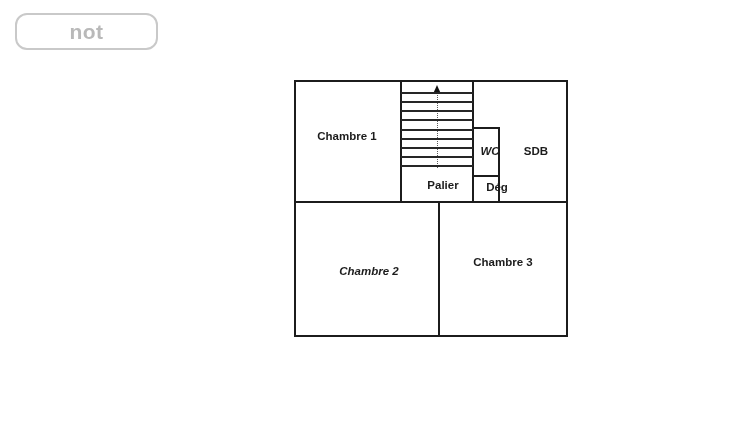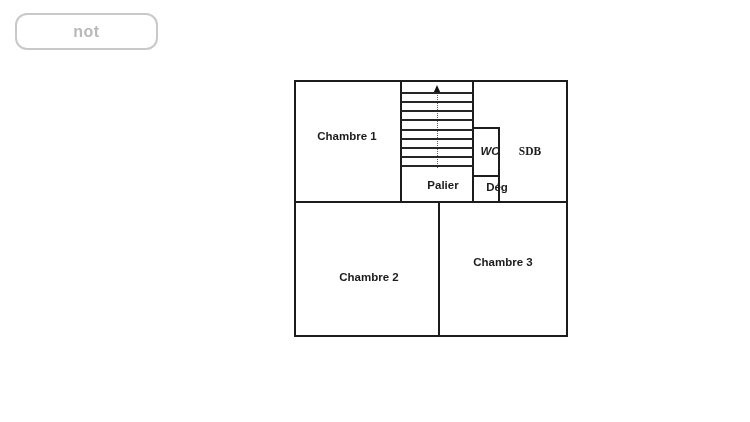--- a/index.html
+++ b/index.html
@@ -14,21 +14,21 @@
     box-sizing:border-box;background:#ffffff;border:2px solid #c9c9c9;
     border-radius:12px;display:flex;align-items:stretch;
   }
   .logo-immo{
     width:88px;background:#cbcbcb;border-radius:10px;
     display:flex;align-items:center;justify-content:center;
     color:#ffffff;font-size:21px;font-weight:normal;letter-spacing:1.5px;
   }
   .logo-not{
     flex:1;display:flex;align-items:center;justify-content:center;
-    color:#b9b9b9;font-size:16px;font-weight:bold;letter-spacing:0.5px;border-radius:15px;
+    color:#b9b9b9;font-size:21px;font-weight:bold;letter-spacing:0.5px;border-radius:15px;
   }
 
   
   .plan{
     position:absolute;left:246px;top:80px;width:274px;height:257px;
     box-sizing:border-box;border:2px solid #1c1c1c;background:#ffffff;margin-left:48px;
   }
   .wall{position:absolute;background:#1c1c1c;}
   .vwall{width:2px;}
   .hwall{height:2px;}
@@ -80,19 +80,19 @@
       <div class="step-line" style="top: 37.375px;"></div>
       <div class="step-line" style="top: 46.5px;"></div>
       <div class="step-line" style="top: 55.625px;"></div>
       <div class="step-line" style="top: 64.75px;"></div>
       <div class="step-line" style="top: 73.875px;"></div>
       <div class="step-line" style="top: 83px;"></div>
     </div>
 
   <div class="room-label" style="left:51px;top:54px;">Chambre 1</div>
   <div class="room-label" style="left:194px;top:69px;font-style:italic;">WC</div>
-  <div class="room-label" style="left:234px;top:69px;font-family:Liberation Serif, serif;">SDB</div>
+  <div class="room-label" style="left:240px;top:69px;">SDB</div>
   <div class="room-label" style="left:147px;top:103px;">Palier</div>
   <div class="room-label" style="left:189px;top:105px;padding-left:24px;">Dég</div>
-  <div class="room-label" style="left:73px;top:195px;">Chambre 2</div>
+  <div class="room-label" style="left:73px;top:189px;font-style:italic;">Chambre 2</div>
   <div class="room-label" style="left:207px;top:180px;">Chambre 3</div>
 
 </div>
 
 </body></html>

